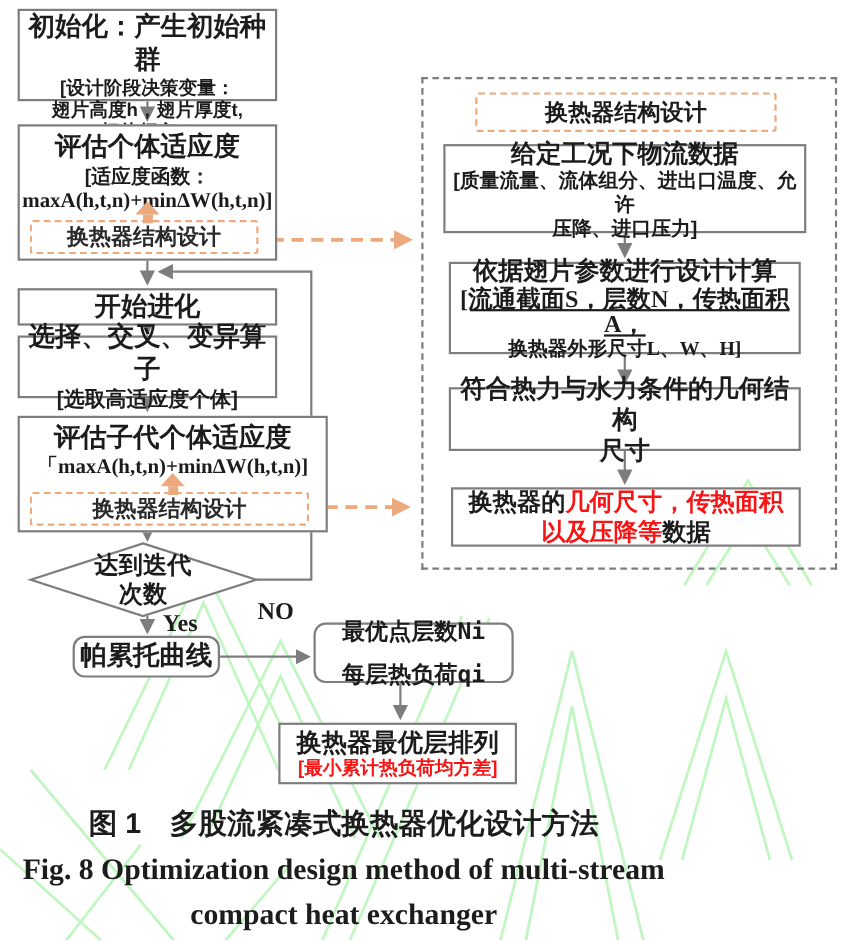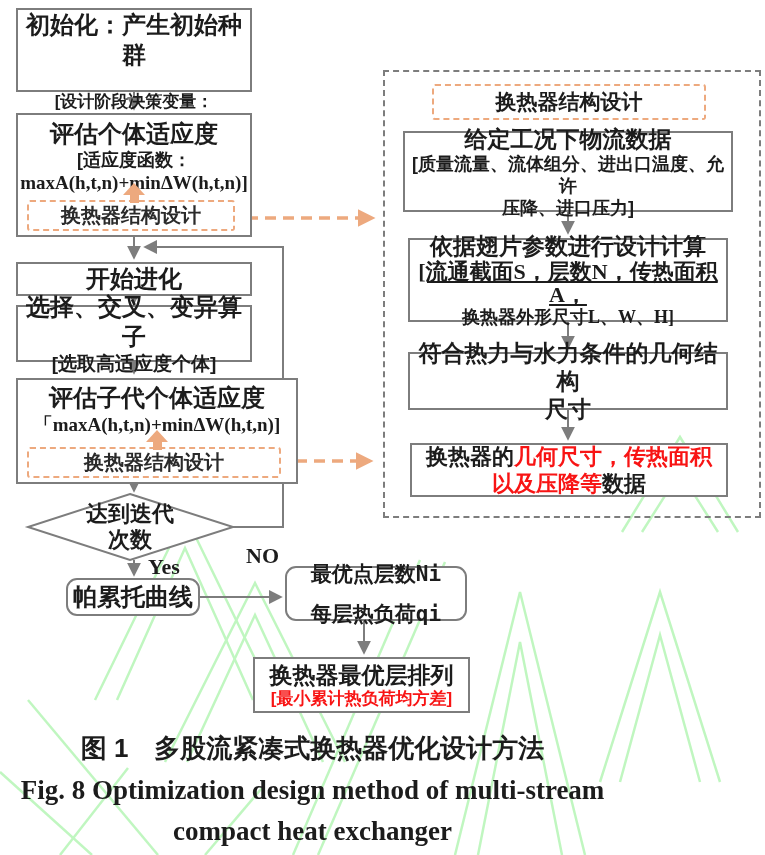--- a/index.html
+++ b/index.html
@@ -12,21 +12,21 @@
   .box{
     position:absolute;box-sizing:border-box;background:#ffffff;
     border:2px solid #7d7d7d;z-index:2;
     display:flex;flex-direction:column;align-items:center;justify-content:flex-start;
     text-align:center;font-weight:bold;
   }
   .box.center{justify-content:center;}
   .rounded{border-radius:11px;}
   .title24{font-size:24px;line-height:30px;}
   .title23{font-size:23px;line-height:28px;}
-  .sub17{font-size:17px;line-height:20px;margin-top:22px;}
+  .sub17{font-size:17px;line-height:20px;}
   .sub18{font-size:18px;line-height:22px;}
   .sub19{font-size:19px;line-height:23px;}
   .formula{font-family:"Liberation Serif",serif;font-weight:bold;font-size:19px;line-height:23px;}
   .mono{font-family:"DejaVu Sans Mono",monospace;font-weight:bold;}
   .tagbox{
     position:absolute;left:9px;right:15px;bottom:4px;height:31px;
     border:2px dashed #eda97e;border-radius:3px;box-sizing:border-box;
     display:flex;align-items:center;justify-content:center;
     font-size:20px;font-weight:bold;color:#2a2a2a;background:transparent;
   }
@@ -149,21 +149,21 @@
     </div>
     <div class="tagbox">换热器结构设计</div>
   </div>
 
   <div class="diamond-label" style="left:60px;top:501px;width:140px;">
     <div>达到迭代</div>
     <div>次数</div>
   </div>
 
   <div class="branch-label" style="left:148px;top:554px;">Yes</div>
-  <div class="branch-label" style="left:246px;top:543px;">NO</div>
+  <div class="branch-label" style="left:234px;top:543px;">NO</div>
 
   <div class="box center rounded" style="left:66px;top:578px;width:134px;height:38px;">
     <div class="title24">帕累托曲线</div>
   </div>
 
   <div class="box center rounded" style="left:285px;top:566px;width:182px;height:55px;gap:14px;">
     <div style="font-size:21px;line-height:25px;"><span>最优点层数</span><span class="mono">Ni</span></div>
     <div style="font-size:21px;line-height:25px;"><span>每层热负荷</span><span class="mono">qi</span></div>
   </div>
 

